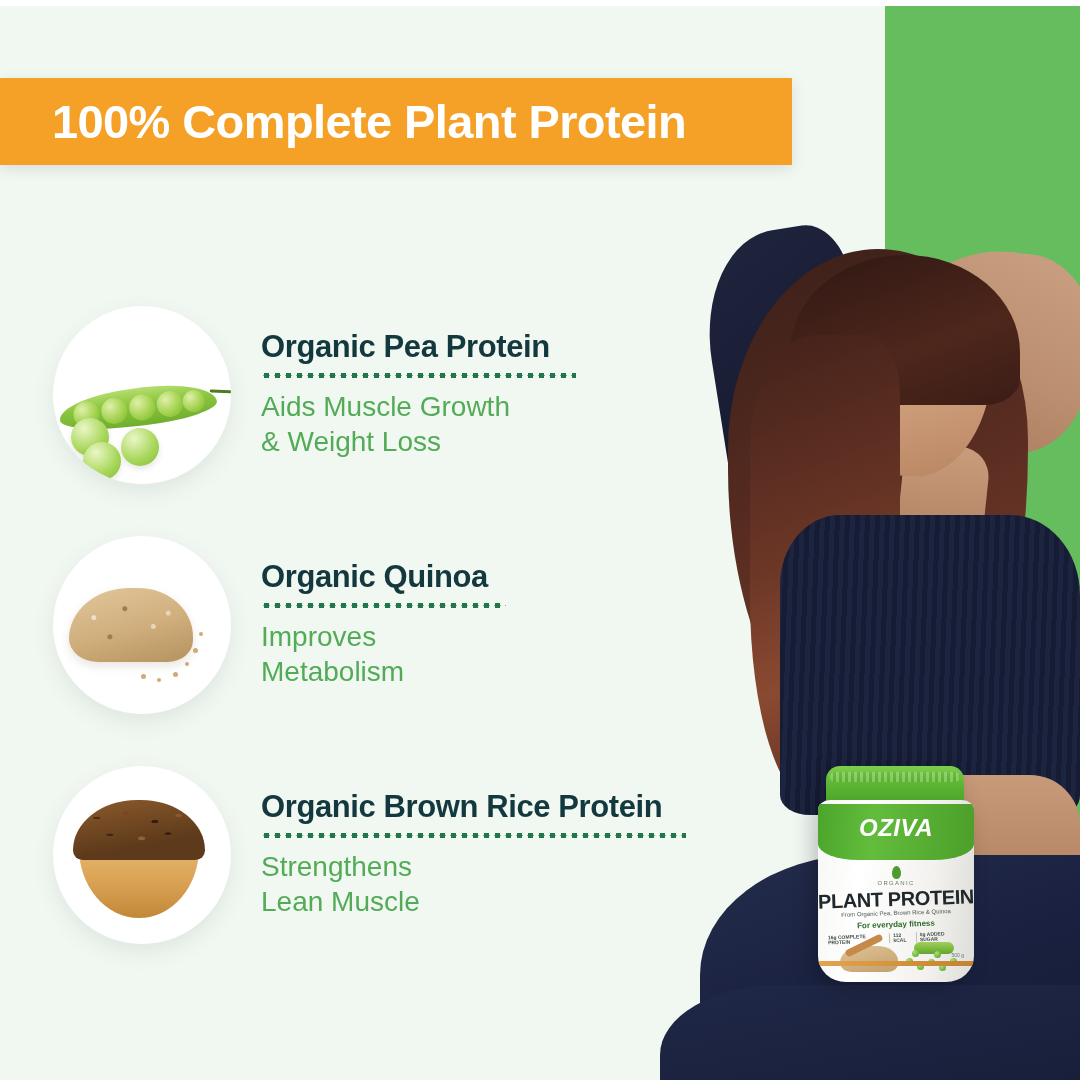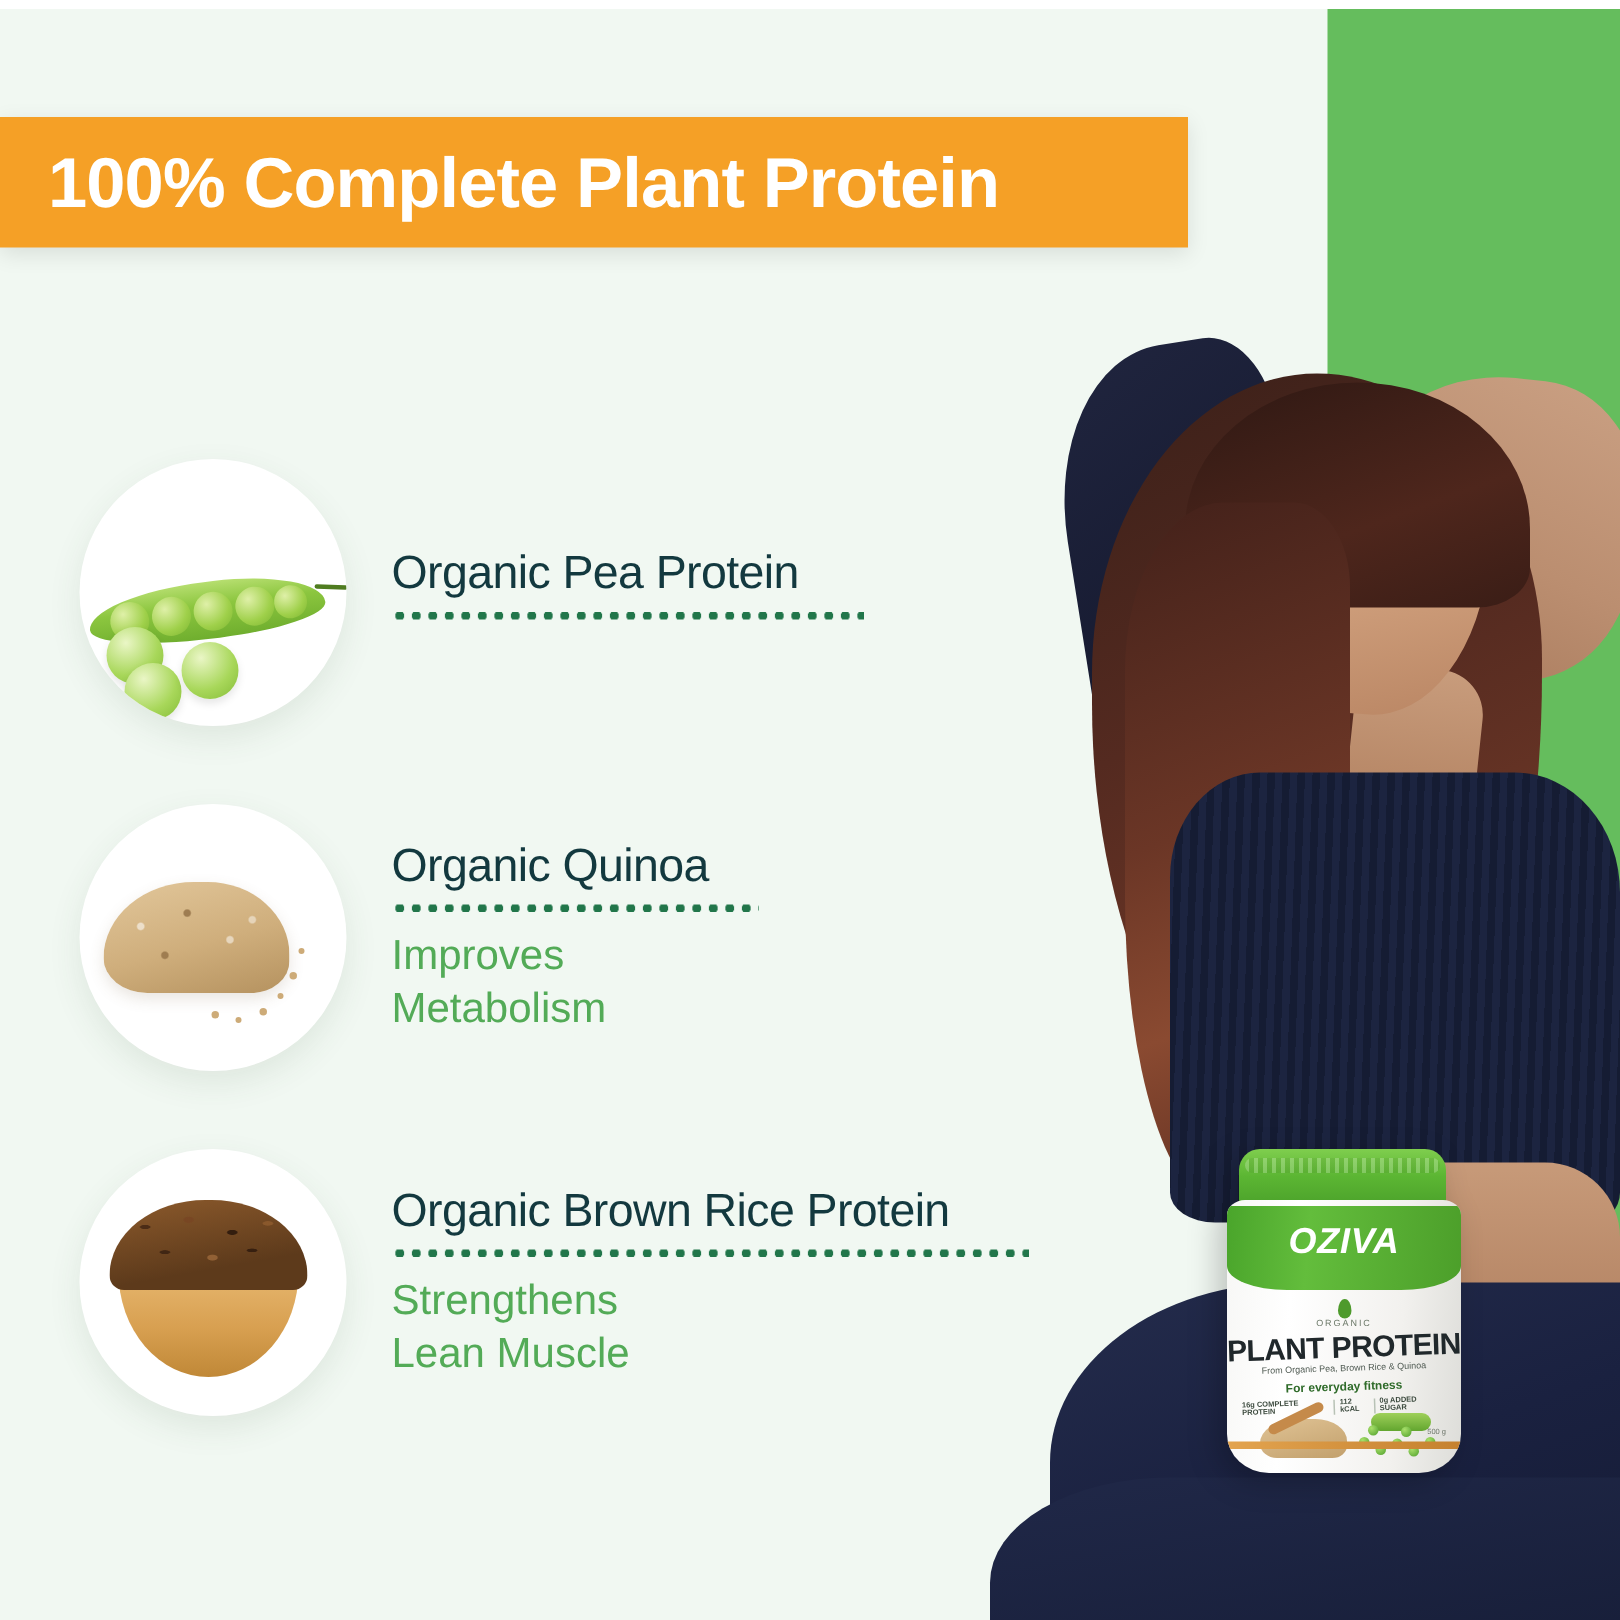--- a/index.html
+++ b/index.html
@@ -46,21 +46,21 @@
     z-index: 5;
     display: flex;
     align-items: center;
     box-shadow: 0 4px 14px rgba(0,0,0,0.10);
   }
   .header-title {
     color: #ffffff;
     font-size: 47px;
     font-weight: bold;
     letter-spacing: -0.6px;
-    padding-left: 32px;
+    padding-left: 52px;
     white-space: nowrap;
     line-height: 1;
   }
 
   
   .features {
     position: absolute;
     left: 0;
     top: 280px;
     width: 760px;
@@ -87,21 +87,21 @@
     overflow: hidden;
     box-shadow: 0 8px 22px rgba(60,90,60,0.10);
   }
   .feature-text {
     margin-left: 30px;
     flex: 1 1 auto;
   }
   .feature-title {
     color: #13393f;
     font-size: 31px;
-    font-weight: normal;
+    font-weight: bold;
     letter-spacing: -0.4px;
     white-space: nowrap;
     line-height: 1.05;
   }
   .dotted-rule {
     margin-top: 9px;
     margin-bottom: 11px;
     height: 5px;
     background-image: radial-gradient(circle, #21764a 48%, rgba(0,0,0,0) 52%);
     background-size: 11px 5px;
@@ -525,20 +525,22 @@
             <div class="pea-in" style="left:124px;width:22px;height:22px;top:9px"></div>
           </div>
           <div class="pea-loose" style="left:18px;top:112px"></div>
           <div class="pea-loose" style="left:30px;top:136px"></div>
           <div class="pea-loose" style="left:68px;top:122px"></div>
         </div>
       </div>
       <div class="feature-text">
         <div class="feature-title">Organic Pea Protein</div>
         <div class="dotted-rule"></div>
+        <div class="feature-sub">Aids Muscle Growth
+&amp; Weight Loss</div>
       </div>
     </div>
 
     <div class="feature-row row-quinoa">
       <div class="thumb-wrap">
         <div class="thumb">
           <div class="quinoa"></div>
           <div class="quinoa-spill" style="left:140px;top:112px;width:5px;height:5px"></div>
           <div class="quinoa-spill" style="left:132px;top:126px;width:4px;height:4px"></div>
           <div class="quinoa-spill" style="left:120px;top:136px;width:5px;height:5px"></div>

